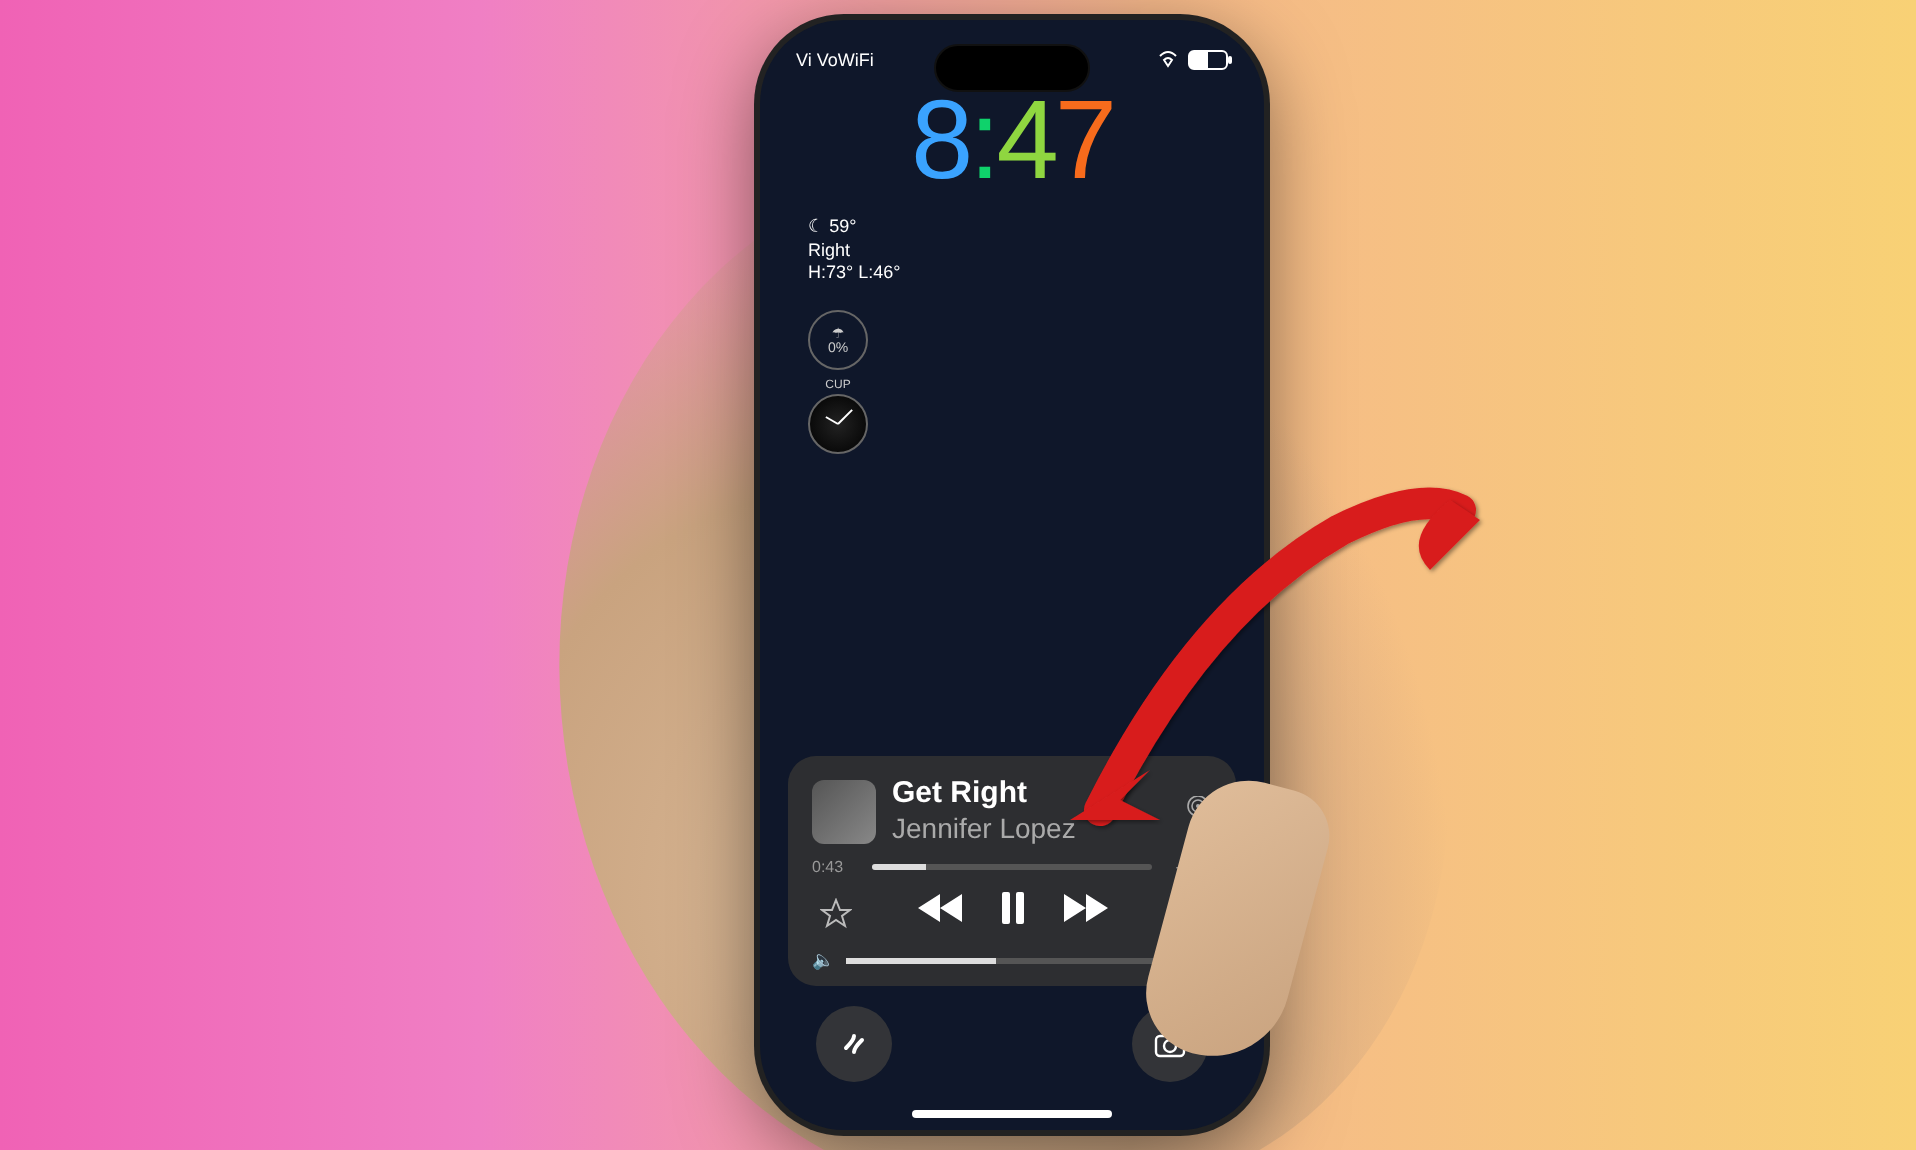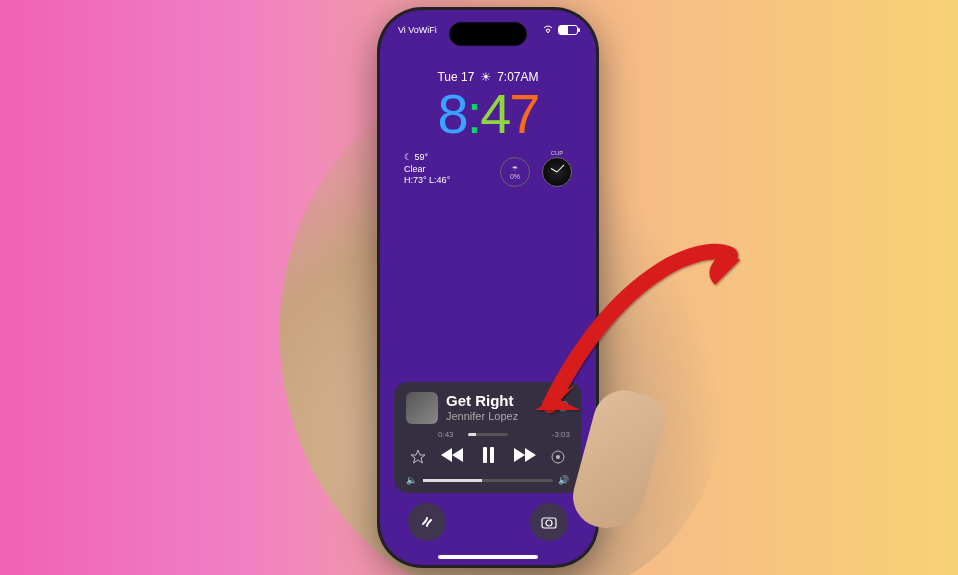--- a/index.html
+++ b/index.html
@@ -30,23 +30,23 @@
     height: 140px;
     background: linear-gradient(135deg, #e0bd9a, #c9a37f);
     border-radius: 40px 30px 50px 40px;
     z-index: 10;
     transform: rotate(15deg);
   }
   .phone {
     position: absolute;
     left: 380px;
     top: 10px;
-    width: 216px;
+    width: 252px;
     height: 555px;
-    background: #4c1d95;
+    background: #0f172a;
     border-radius: 42px;
     z-index: 5;
     overflow: hidden;
     box-shadow: 0 0 0 3px #222, 0 10px 40px rgba(0,0,0,0.5);
   }
   .dynamic-island {
     position: absolute;
     top: 12px;
     left: 50%;
     transform: translateX(-50%);
@@ -95,25 +95,26 @@
     margin-top: 2px;
     line-height: 1;
   }
   .clock .d1 { color: #3aa3ff; }
   .clock .colon { color: #0fd26b; }
   .clock .d2 { color: #8fd640; }
   .clock .d3 { color: #f79a3a; }
   .clock .d4 { color: #f76b1c; }
   .widgets {
     display: flex;
-    align-items: flex-end;
+    align-items: flex-start;
     gap: 12px;
     padding: 10px 24px 0;
     color: #fff;
     font-size: 9px;
+    flex-direction: column;
   }
   .weather { line-height: 1.3; flex: 1; }
   .circ-widget {
     width: 30px; height: 30px;
     border-radius: 50%;
     border: 1.5px solid #666;
     display: flex;
     flex-direction: column;
     align-items: center;
     justify-content: center;
@@ -143,27 +144,27 @@
   }
   .mp-top { display: flex; align-items: center; gap: 8px; }
   .album-art {
     width: 32px; height: 32px;
     border-radius: 6px;
     background: linear-gradient(135deg,#555,#888);
     flex-shrink: 0;
   }
   .track-info { flex: 1; line-height: 1.2; }
   .track-title { font-size: 15px; font-weight: 600; }
-  .track-artist { font-size: 11px; color: #aaa; }
+  .track-artist { font-size: 14px; color: #aaa; }
   .airplay-icon { font-size: 12px; color: #888; }
   .scrubber {
     display: flex; align-items: center; gap: 6px;
     margin-top: 6px;
   }
-  .time-label { font-size: 8px; color: #999; width: 24px; margin-left: 32px; }
+  .time-label { font-size: 8px; color: #999; width: 24px; }
   .time-label.right { text-align: right; }
   .prog-bar {
     flex: 1; height: 3px;
     background: #555;
     border-radius: 2px;
     position: relative;
     overflow: hidden;
   }
   .prog-fill { position:absolute; left:0; top:0; height:100%; background:#ddd; }
   .controls {
@@ -235,34 +236,29 @@
     <div class="status-right">
       <span>
         <svg width="12" height="10" viewBox="0 0 12 10">
             <path d="M6 9 L8 6 Q6 4 4 6 Z M2 4 Q6 0 10 4" fill="none" stroke="#fff" stroke-width="1"></path>
           </svg>
       </span>
       <span class="battery"></span>
     </div>
   </div>
 
-  <div class="date-row">
-    <span>Tue 17</span>
-    <span>☀</span>
-    <span>7:07AM</span>
-  </div>
 
   <div class="clock">
     <span class="d1">8</span><span class="colon">:</span><span class="d2">4</span><span class="d3 d4" style="color:#f76b1c">7</span>
   </div>
 
   <div class="widgets">
     <div class="weather">
       <div>☾ 59°</div>
-      <div>Clear</div>
+      <div>Right</div>
       <div>H:73° L:46°</div>
     </div>
     <div class="circ-widget">
       <span>☂</span>
       <span>0%</span>
     </div>
     <div class="circ-widget clock-widget">
       <span style="position:absolute;top:-8px;font-size:6px">CUP</span>
     </div>
   </div>

